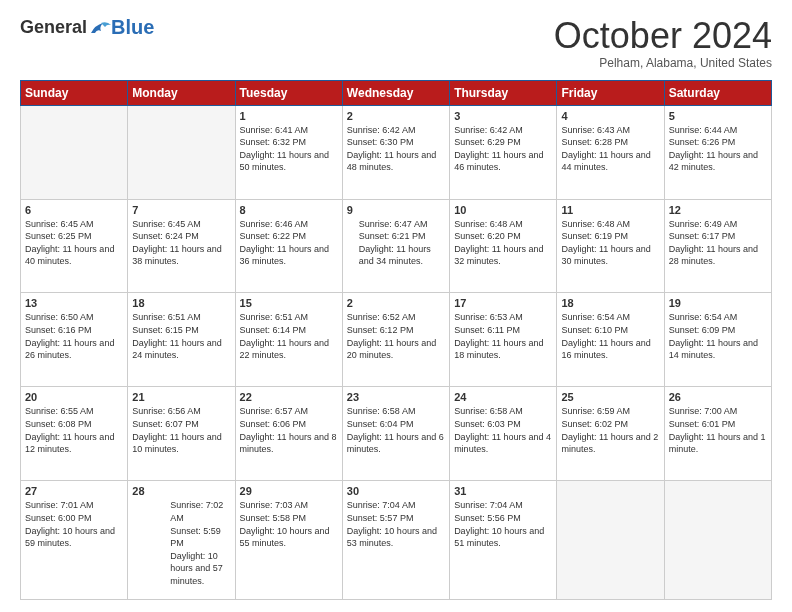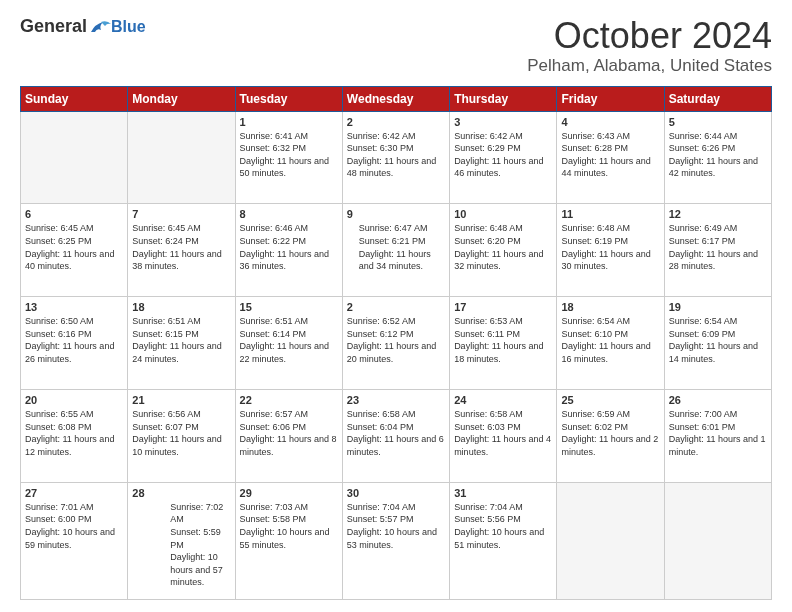--- a/index.html
+++ b/index.html
@@ -31,42 +31,42 @@
     .logo-text {
       display: flex;
       align-items: center;
     }
     .logo-general {
       font-size: 18px;
       font-weight: bold;
       color: #333;
     }
     .logo-blue {
-      font-size: 16px;
+      font-size: 20px;
       font-weight: bold;
       color: #2a6db5;
       text-align: center;
     }
     .logo-bird {
       width: 22px;
       height: 18px;
       margin-left: 2px;
     }
     .title-block {
       text-align: right;
     }
     .month-title {
       font-size: 36px;
       font-weight: normal;
       color: #333;
       line-height: 1.1;
       margin-left: 48px;
     }
     .location {
-      font-size: 17px;
+      font-size: 12px;
       color: #555;
     }
     .calendar {
       flex: 1;
       border: 1px solid #ccc;
       border-collapse: collapse;
       width: 100%;
       table-layout: fixed;
     }
     .calendar th {

